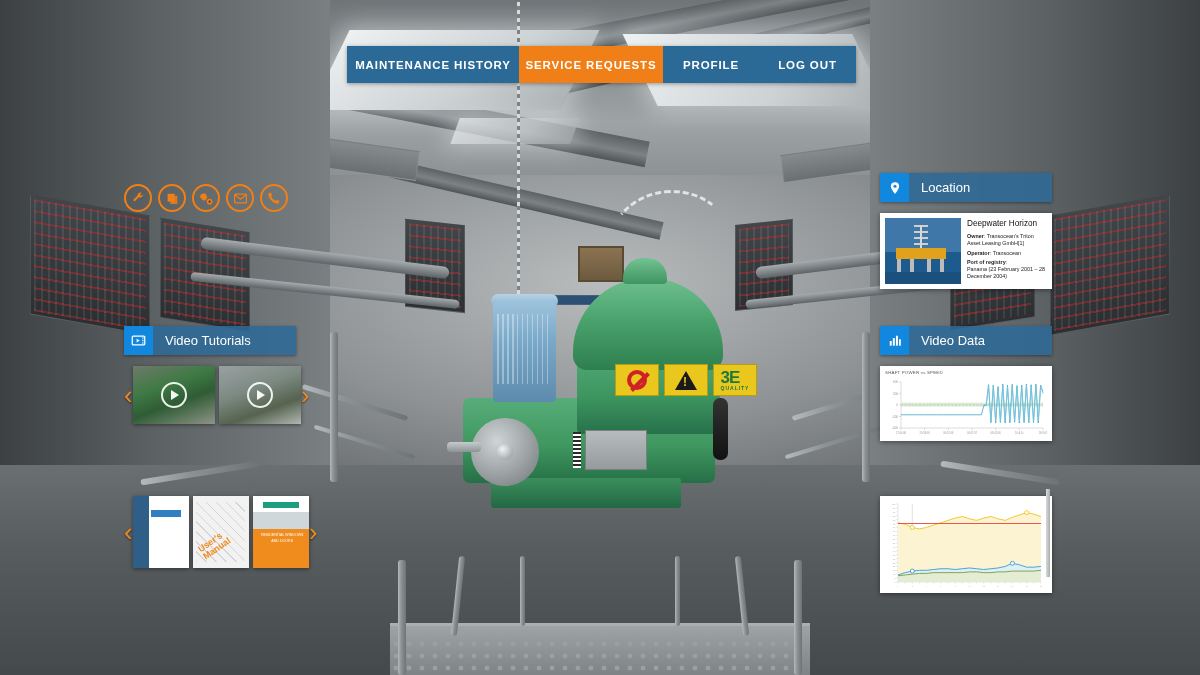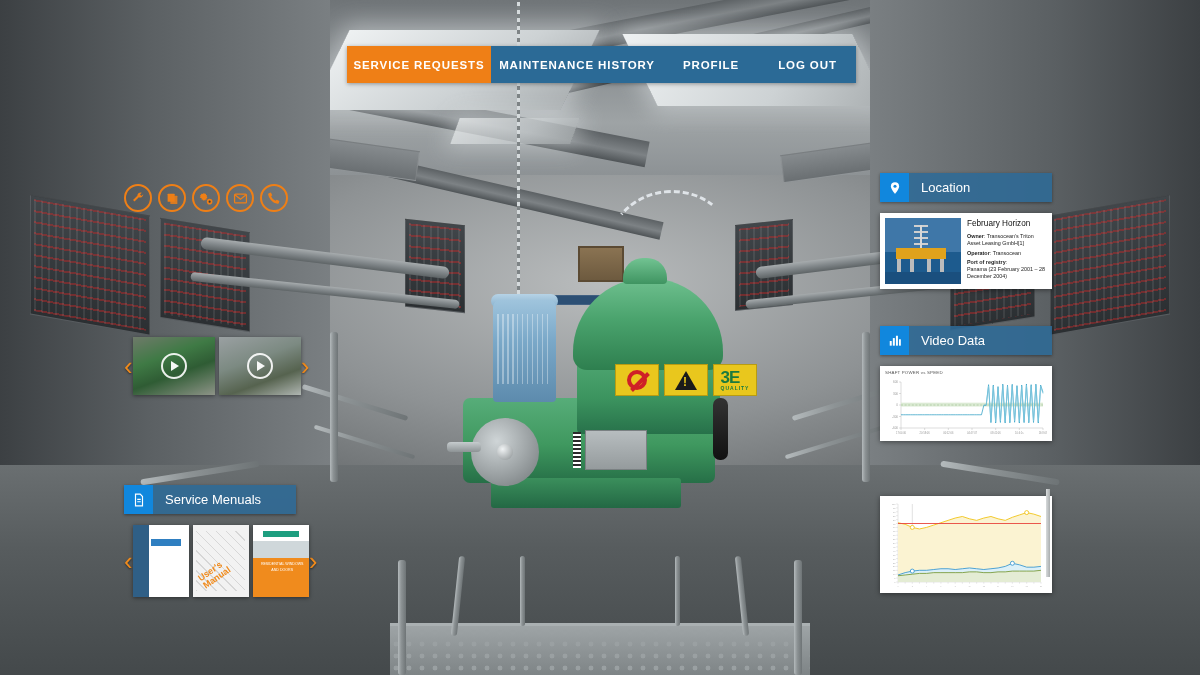--- a/index.html
+++ b/index.html
@@ -351,22 +351,22 @@
             <span class="warn-tri"></span>
           </div>
         <div class="lbl">
           <span class="lbl-3e">3E<small>QUALITY</small></span>
         </div>
       </div>
     </div>
   </div>
 
   <div class="topnav">
+    <div class="tab" style="width:172px;">MAINTENANCE  HISTORY</div>
     <div class="tab active" style="width:144px;">SERVICE  REQUESTS</div>
-    <div class="tab" style="width:172px;">MAINTENANCE  HISTORY</div>
     <div class="tab" style="width:96px;">PROFILE</div>
     <div class="tab" style="width:97px;">LOG OUT</div>
   </div>
 
   <div class="panel" style="left:124px;top:173px;width:172px;">
 
     <div style="display:flex;gap:6px;margin-top:11px;">
       <div style="width:28px;height:28px;border:2px solid #ef7f16;border-radius:50%;display:flex;align-items:center;justify-content:center;">
         <svg width="14" height="14" viewBox="0 0 24 24" fill="#ef7f16">
             <path d="M21 5.5a5.5 5.5 0 0 1-7.6 5.1L6 18l-2.5-2.5 7.4-7.4A5.5 5.5 0 0 1 18.5 3l-3 3 2.5 2.5 3-3c.3.6.5 1.3.5 2z"></path>
@@ -393,44 +393,47 @@
       </div>
       <div style="width:28px;height:28px;border:2px solid #ef7f16;border-radius:50%;display:flex;align-items:center;justify-content:center;">
         <svg width="14" height="14" viewBox="0 0 24 24" fill="#ef7f16">
             <path d="M6.6 2.5 9 7.2 7 9.2a13 13 0 0 0 7.6 7.6l2-2 4.7 2.4-1.2 3.6c-.3.9-1.2 1.4-2.1 1.2C9.7 20.3 3.7 14.3 2 6c-.2-.9.3-1.8 1.2-2.1z"></path>
           </svg>
       </div>
     </div>
   </div>
 
   <div class="panel" style="left:124px;top:326px;width:172px;">
+    <div class="panel-head">
+      <div class="panel-icon">
+        <svg width="15" height="15" viewBox="0 0 24 24" fill="#fff">
+          <rect x="2" y="5" width="20" height="14" rx="1.5" fill="none" stroke="#fff" stroke-width="2"></rect>
+          <path d="M9 9l5 3-5 3z"></path>
+            <rect x="18" y="7" width="2" height="2"></rect>
+            <rect x="18" y="11" width="2" height="2"></rect>
+            <rect x="18" y="15" width="2" height="2"></rect>
+        </svg>
+      </div>
+      <div class="panel-title">Video Tutorials</div>
+    </div>
     <div class="carousel">
       <div class="car-arrow">‹</div>
       <div class="car-track">
         <div class="thumb v-thumb v1">
             <div class="play"></div>
           </div>
         <div class="thumb v-thumb v2">
             <div class="play"></div>
           </div>
       </div>
       <div class="car-arrow">›</div>
     </div>
   </div>
 
   <div class="panel" style="left:124px;top:485px;width:172px;">
-    <div class="panel-head">
-      <div class="panel-icon">
-        <svg width="14" height="14" viewBox="0 0 24 24" fill="none" stroke="#fff" stroke-width="2">
-          <path d="M6 2h8l4 4v16H6z"></path>
-            <path d="M9 11h6M9 15h6"></path>
-        </svg>
-      </div>
-      <div class="panel-title">Service Menuals</div>
-    </div>
     <div class="carousel">
       <div class="car-arrow">‹</div>
       <div class="car-track">
         <div class="thumb doc-thumb d1"></div>
         <div class="thumb doc-thumb d2"></div>
         <div class="thumb doc-thumb d3">
           <div style="position:absolute;left:6px;top:52%;color:#fff;font-size:3.6px;line-height:1.5;text-align:center;width:84%;">RESIDENTIAL WINDOWS AND DOORS</div>
         </div>
       </div>
       <div class="car-arrow">›</div>
@@ -449,21 +452,21 @@
     </div>
 
     <div class="loc-card">
       <div class="rig-photo">
         <div class="tower"></div>
           <div class="deck"></div>
           <div class="legs"></div>
           <div class="sea"></div>
       </div>
       <div class="loc-txt">
-        <div class="loc-name">February Horizon</div>
+        <div class="loc-name">Deepwater Horizon</div>
         <div class="loc-row">
           <b>Owner</b>:
           <span>Transocean's Triton Asset Leasing GmbH[1]</span>
         </div>
         <div class="loc-row">
           <b>Operator</b>:
           <span>Transocean</span>
         </div>
         <div class="loc-row">
           <b>Port of registry</b>:<br>

